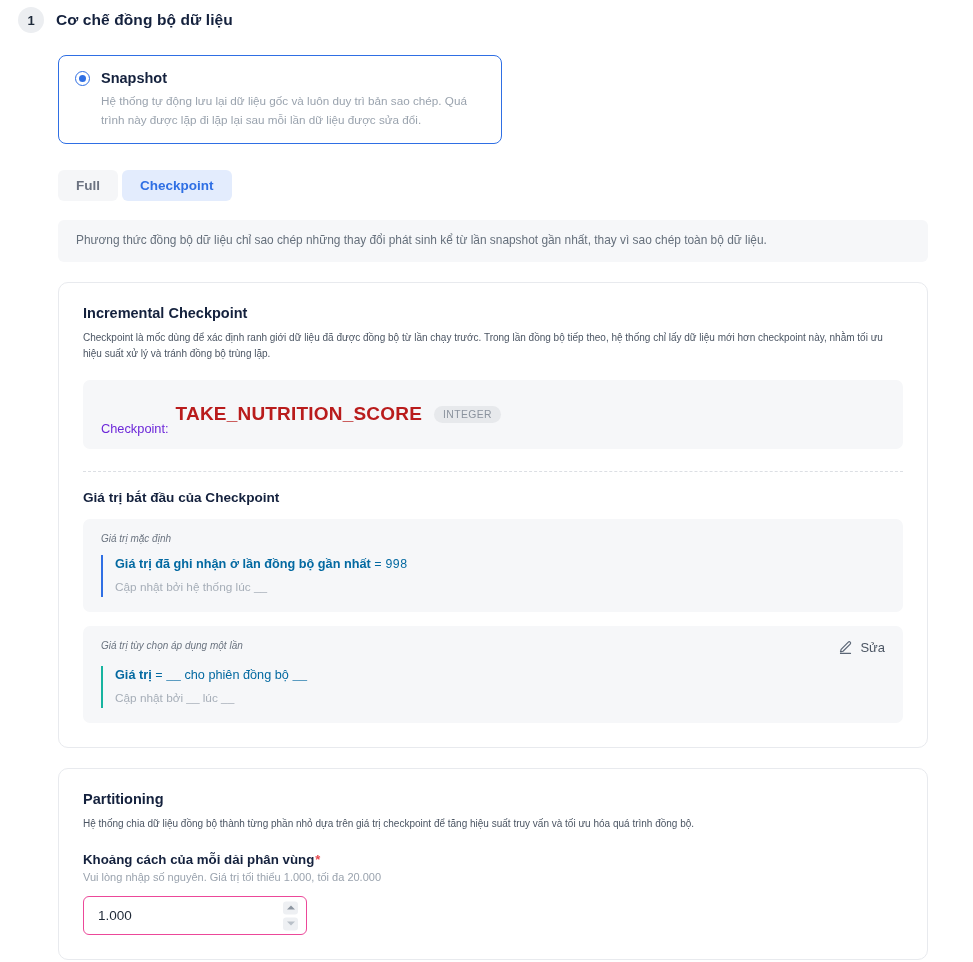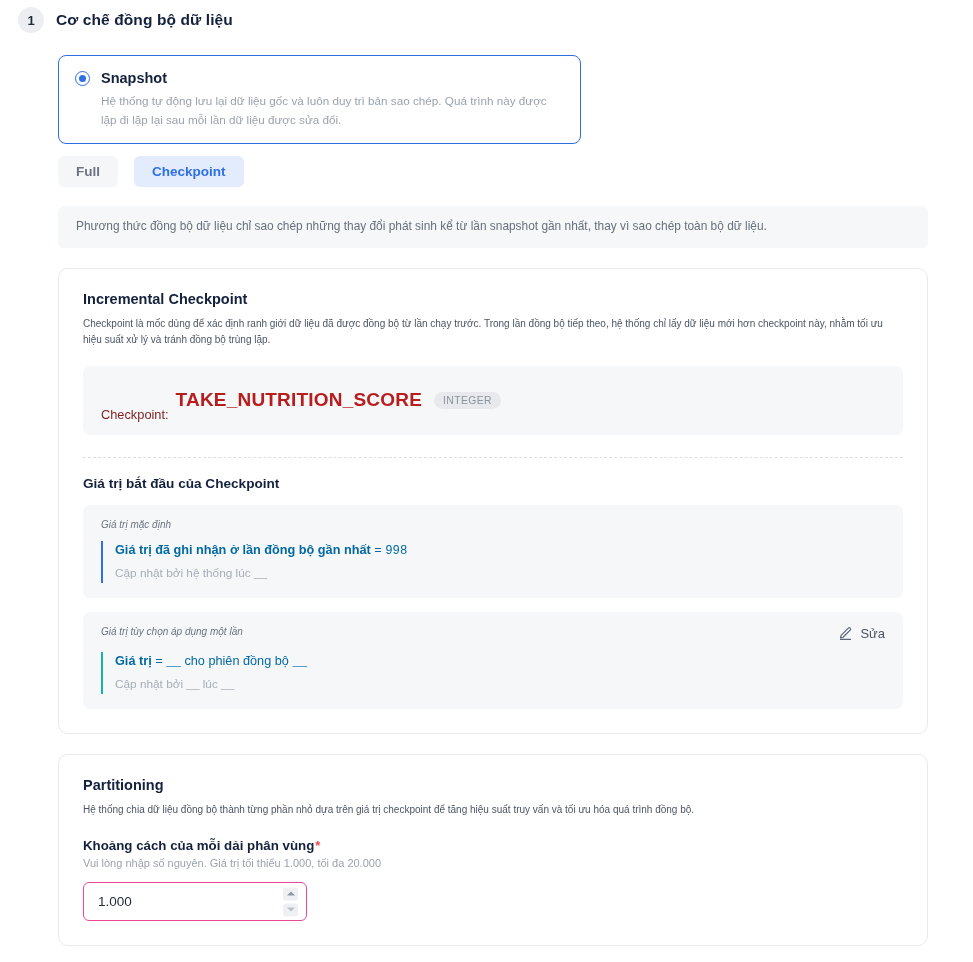--- a/index.html
+++ b/index.html
@@ -29,21 +29,21 @@
   }
   .step-title {
     font-size: 15.5px; font-weight: 700; color: #14213d; letter-spacing: .1px;
   }
 
   
   .content { padding-left: 58px; padding-right: 45px; }
 
   
   .radio-card {
-    width: 523px;
+    width: 444px;
     border: 1.4px solid #2f6fe4;
     border-radius: 8px;
     padding: 14px 16px 13px 16px;
     margin-top: 21px;
     background: #fff;
   }
   .radio-top { display: flex; align-items: center; gap: 11px; }
   .radio-outer {
     width: 15px; height: 15px; border-radius: 50%;
     border: 1.6px solid #2f6fe4;
@@ -51,21 +51,21 @@
     flex: 0 0 auto;
   }
   .radio-inner { width: 7px; height: 7px; border-radius: 50%; background: #2f6fe4; }
   .radio-label { font-size: 14.5px; font-weight: 600; color: #14213d; }
   .radio-desc {
     margin: 6px 0 0 26px;
     font-size: 11.7px; line-height: 1.62; color: #9aa3ae;
   }
 
   
-  .tabs { display: flex; gap: 16px; margin-top: 12px; }
+  .tabs { display: flex; gap: 4px; margin-top: 26px; }
   .tab {
     font-size: 13.5px; font-weight: 600;
     padding: 9px 18px; border-radius: 6px; cursor: pointer;
     border: none; background: transparent; line-height: 1;
     font-family: inherit;
   }
   .tab.inactive { background: #f5f6f8; color: #6b7280; }
   .tab.active { background: #e3ecfd; color: #2f6fe4; }
 
   
@@ -93,21 +93,21 @@
   }
 
   
   .checkpoint-row {
     margin-top: 17px;
     background: #f6f7f9;
     border-radius: 7px;
     padding: 13px 18px;
     display: flex; align-items: center; gap: 7px;
   }
-  .cp-label { font-size: 12.8px; color: #7f1d1d; margin-top: 28px; }
+  .cp-label { font-size: 12.8px; color: #6d28d9; margin-top: 28px; }
   .cp-name { font-size: 19px; font-weight: 700; color: #b91c1c; letter-spacing: .2px; }
   .cp-badge {
     font-size: 10.4px; color: #8b939e; background: #e7e9ec;
     border-radius: 9px; padding: 3px 9px; letter-spacing: .4px;
     margin-left: 5px;
   }
 
   .dashed-divider {
     border: none; border-top: 1px dashed #dcdfe4;
     margin: 22px 0 18px 0;

